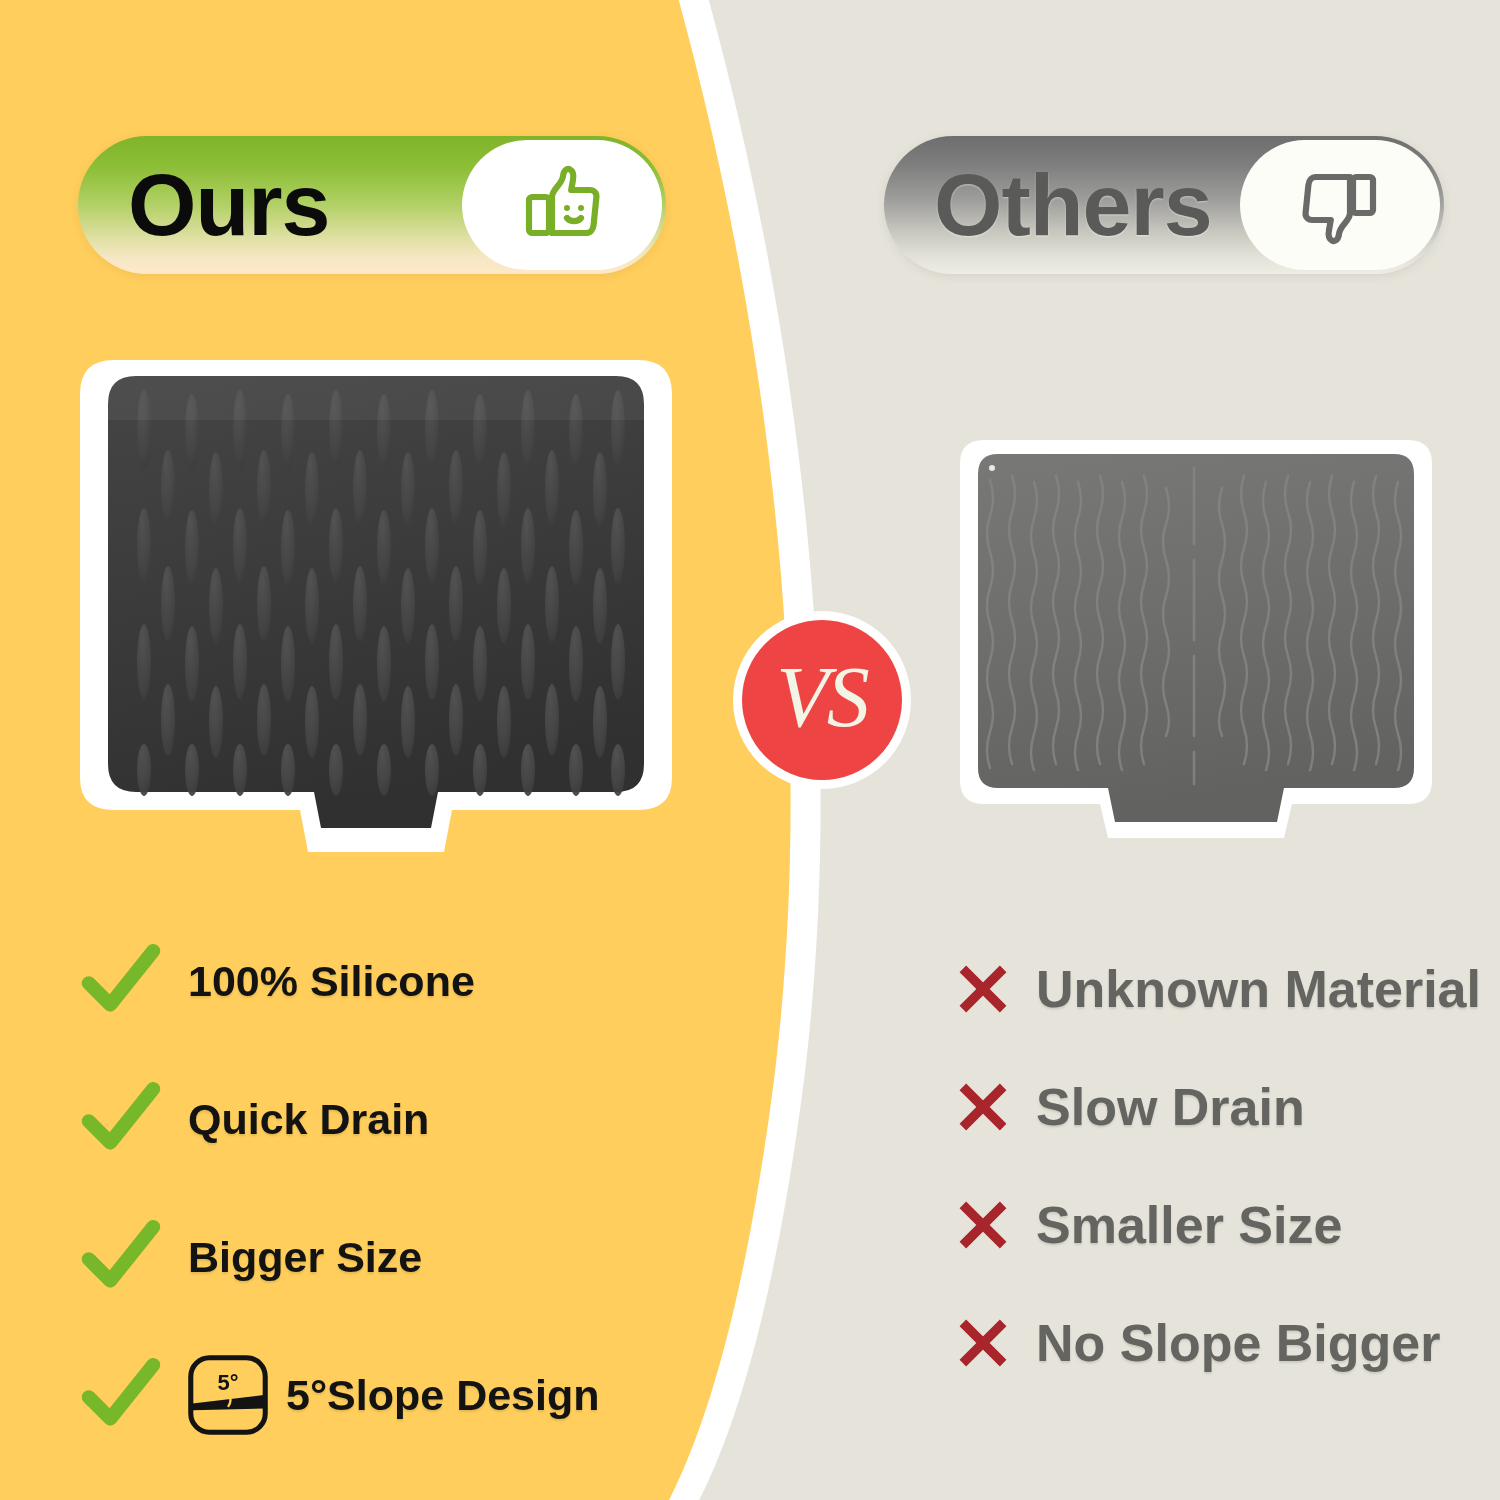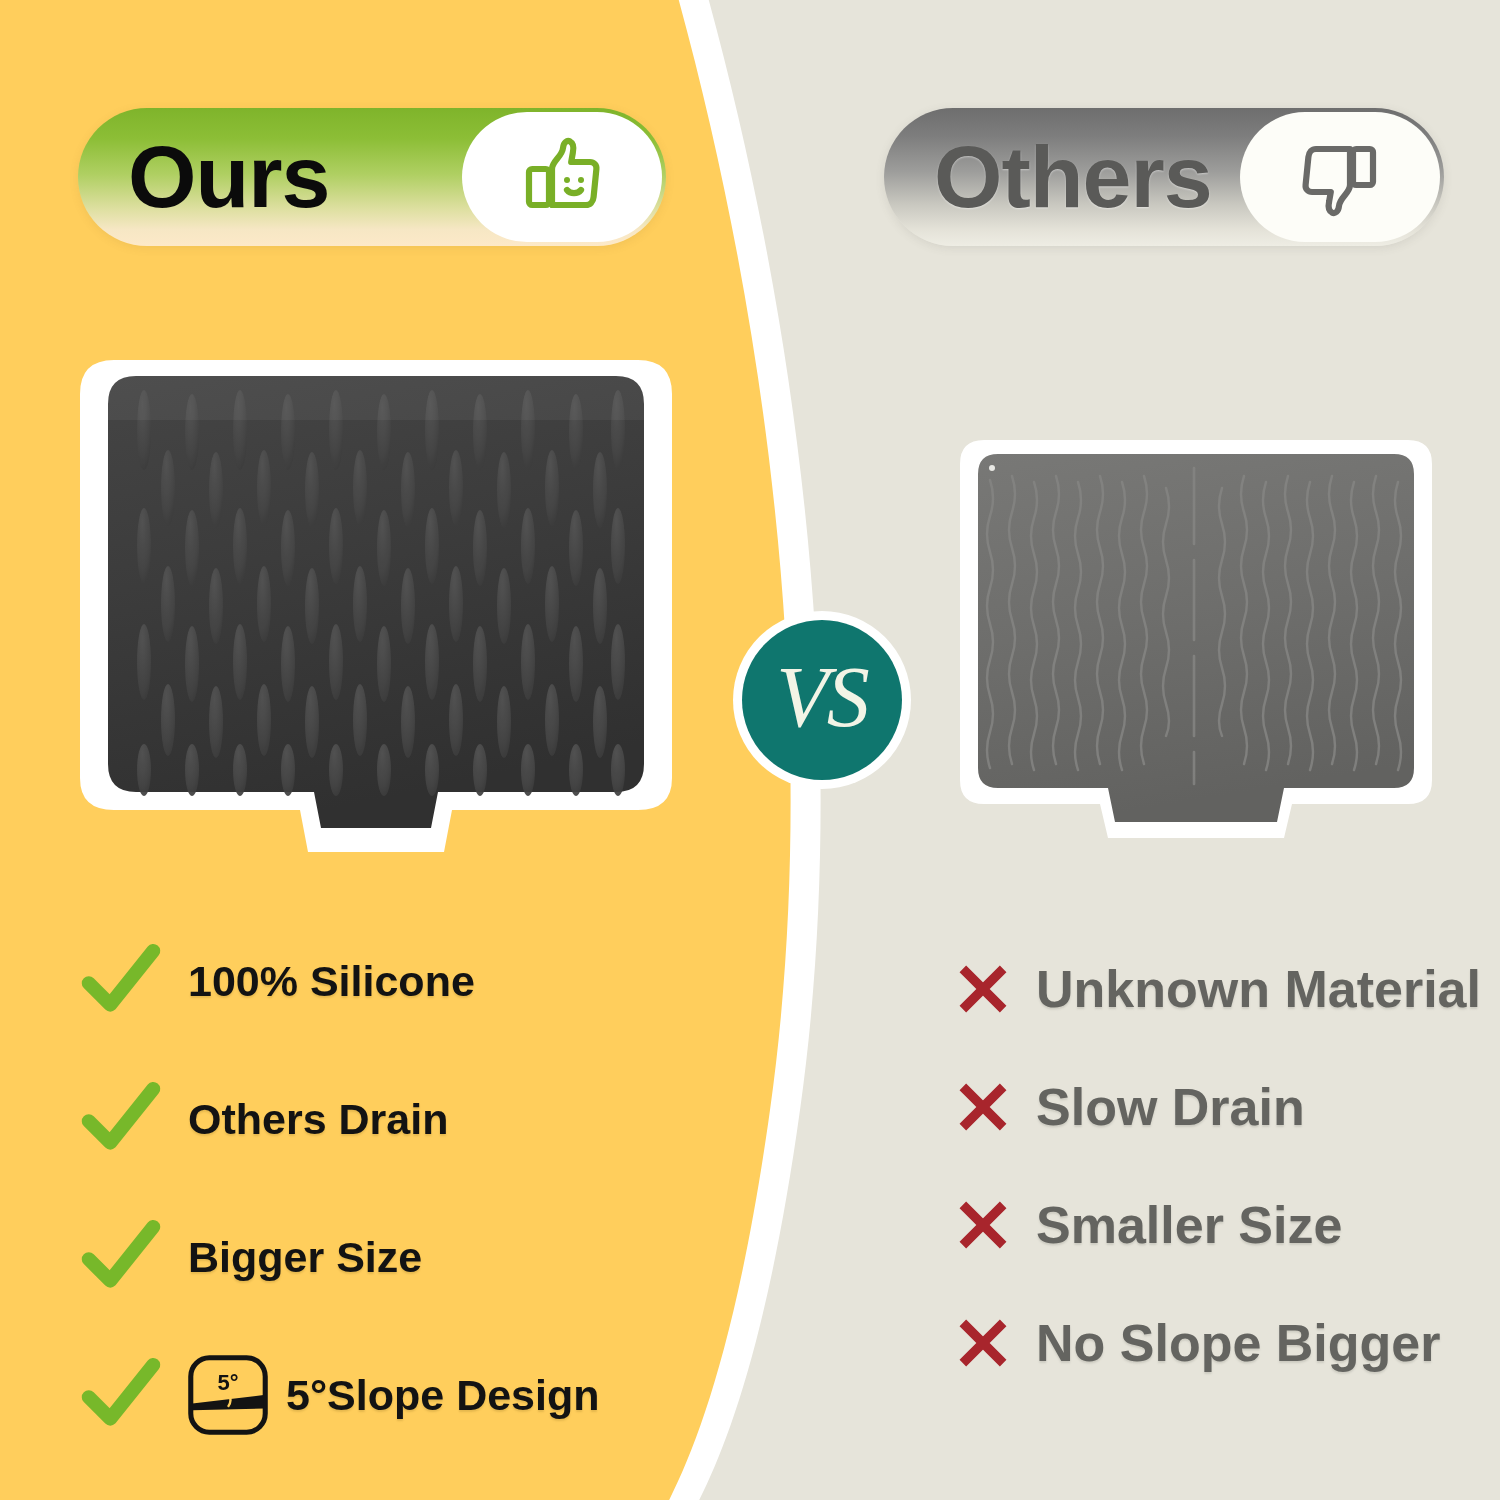--- a/index.html
+++ b/index.html
@@ -23,20 +23,21 @@
   .bg-layer { position: absolute; inset: 0; width: 1500px; height: 1500px; }
 
   
   .badge {
     position: absolute;
     height: 138px;
     border-radius: 69px;
     display: flex;
     align-items: center;
     box-sizing: border-box;
+    margin-top: 28px;
   }
 
   .badge-ours {
     left: 78px;
     top: 108px;
     width: 588px;
     background: linear-gradient(180deg,
                 #7FB42B 0%,
                 #8CBE36 22%,
                 #AFCF62 48%,
@@ -96,21 +97,21 @@
     background: #FFFFFF;
     display: flex;
     align-items: center;
     justify-content: center;
     z-index: 6;
   }
   .vs-circle {
     width: 160px;
     height: 160px;
     border-radius: 50%;
-    background: #0f766e;
+    background: #ef4444;
     display: flex;
     align-items: center;
     justify-content: center;
   }
   .vs-text {
     font-family: "Liberation Serif", serif;
     font-style: italic;
     font-size: 86px;
     color: #F2F4E6;
     font-weight: normal;
@@ -400,21 +401,21 @@
       </span>
       <span class="row-label">100% Silicone</span>
     </div>
 
     <div class="row">
       <span class="mark">
         <svg width="86" height="86" viewBox="0 0 40 40">
           <path d="M5 21 L15 31 L35 6" fill="none" stroke="#77B82A" stroke-width="6.5" stroke-linecap="round" stroke-linejoin="round"></path>
         </svg>
       </span>
-      <span class="row-label">Others Drain</span>
+      <span class="row-label">Quick Drain</span>
     </div>
 
     <div class="row">
       <span class="mark">
         <svg width="86" height="86" viewBox="0 0 40 40">
           <path d="M5 21 L15 31 L35 6" fill="none" stroke="#77B82A" stroke-width="6.5" stroke-linecap="round" stroke-linejoin="round"></path>
         </svg>
       </span>
       <span class="row-label">Bigger Size</span>
     </div>

